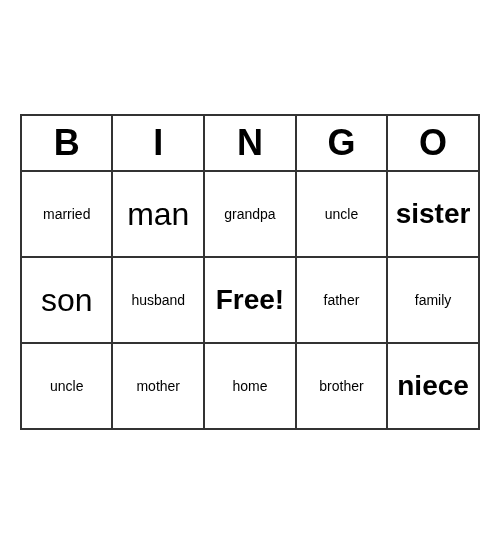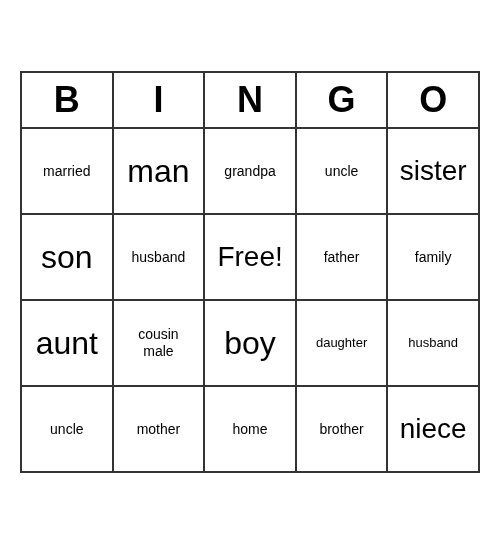--- a/index.html
+++ b/index.html
@@ -47,21 +47,21 @@
       display: block;
       line-height: 1.2;
     }
 
     .size-normal {
       font-size: 14px;
     }
 
     .size-large {
       font-size: 28px;
-      font-weight: normal;
+      font-weight: bold;
     }
 
     .size-xlarge {
       font-size: 32px;
       font-weight: normal;
     }
 
     .size-small {
       font-size: 13px;
     }
@@ -109,37 +109,20 @@
         </td>
         <td class="bingo-cell">
           <span class="cell-text size-normal">father</span>
         </td>
         <td class="bingo-cell">
           <span class="cell-text size-normal">family</span>
         </td>
       </tr>
       <tr>
         <td class="bingo-cell">
-          <span class="cell-text size-xlarge">aunt</span>
-        </td>
-        <td class="bingo-cell">
-          <span class="cell-text size-normal">cousin<br>male</span>
-        </td>
-        <td class="bingo-cell">
-          <span class="cell-text size-xlarge">boy</span>
-        </td>
-        <td class="bingo-cell">
-          <span class="cell-text size-small">daughter</span>
-        </td>
-        <td class="bingo-cell">
-          <span class="cell-text size-small">husband</span>
-        </td>
-      </tr>
-      <tr>
-        <td class="bingo-cell">
           <span class="cell-text size-normal">uncle</span>
         </td>
         <td class="bingo-cell">
           <span class="cell-text size-normal">mother</span>
         </td>
         <td class="bingo-cell">
           <span class="cell-text size-normal">home</span>
         </td>
         <td class="bingo-cell">
           <span class="cell-text size-normal">brother</span>

